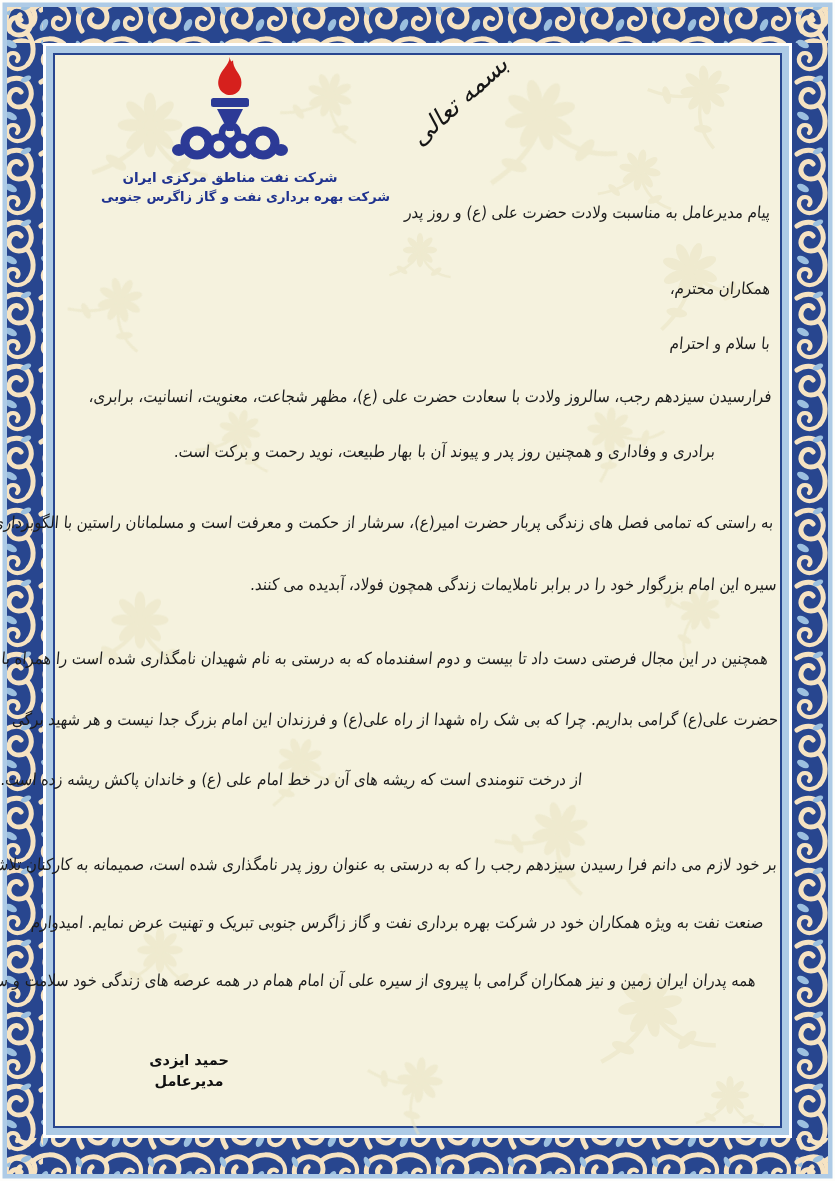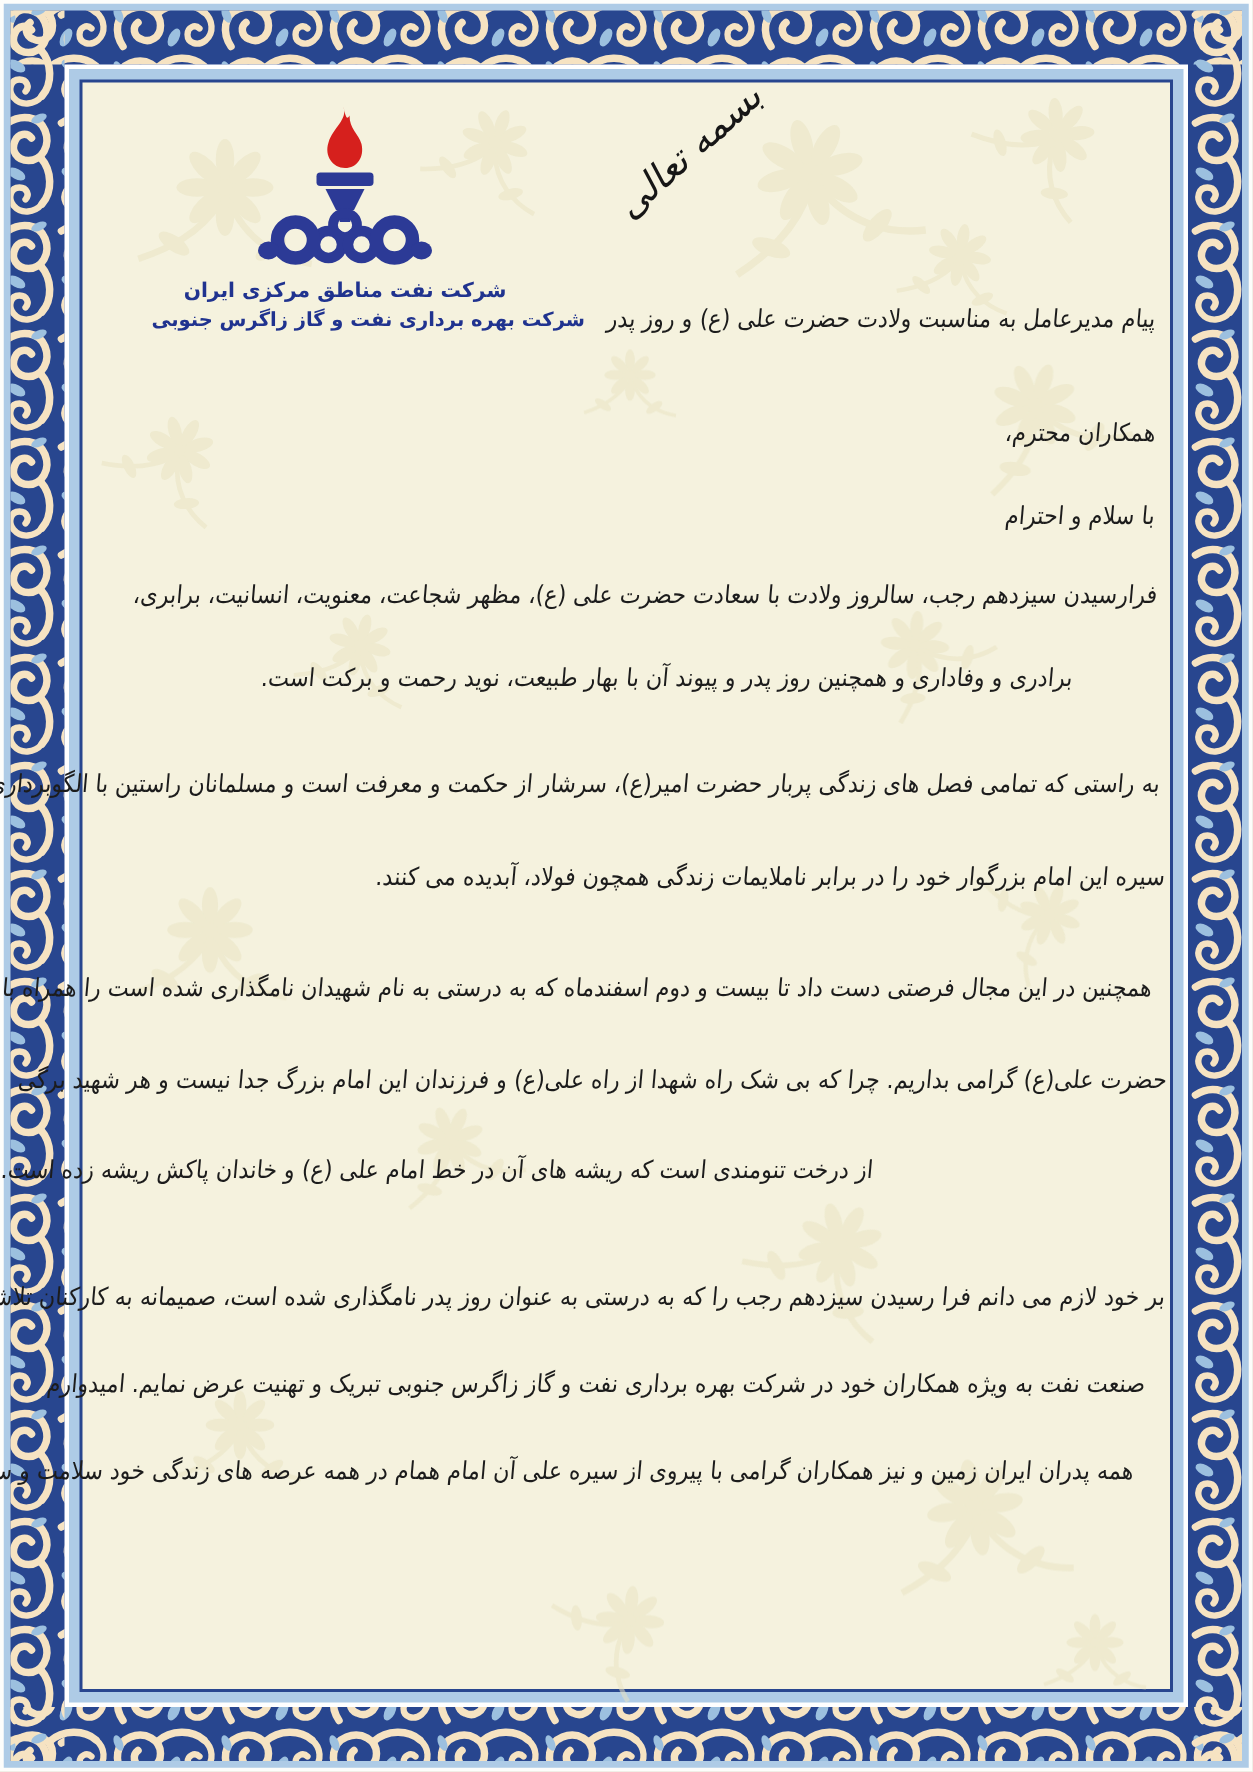--- a/index.html
+++ b/index.html
@@ -7,21 +7,21 @@
     position:relative;width:835px;height:1181px;overflow:hidden;
     font-family:"DejaVu Sans",sans-serif;background:#f5f2de;
   }
   .frame-layer{position:absolute;left:0;top:0;z-index:0;}
   .content-layer{position:absolute;inset:0;z-index:1;}
   .line{
     position:absolute;white-space:nowrap;direction:rtl;
     font-size:16.5px;color:#1c1c1c;
     transform:skewX(-5deg) scaleX(0.9);transform-origin:100% 50%;
   }
-  .header-left{position:absolute;left:70px;top:70px;width:320px;text-align:center;}
+  .header-left{position:absolute;left:70px;top:53px;width:320px;text-align:center;}
   .logo-wrap{width:124px;margin:0 auto;}
   .company{direction:rtl;font-weight:bold;color:#20338f;line-height:20px;}
   .company.l1{font-size:13.5px;}
   .company.l2{font-size:13px;text-align:right;}
   .besmele{
     position:absolute;left:399px;top:86px;font-size:25px;color:#161616;
     direction:rtl;white-space:nowrap;font-style:italic;
     transform:rotate(-42deg);transform-origin:center;
   }
   .signature{
@@ -135,15 +135,19 @@
     <div class="line" style="top:442px;right:120px;">برادری و وفاداری و همچنین روز پدر و پیوند آن با بهار طبیعت، نوید رحمت و برکت است.</div>
     <div class="line" style="top:513px;right:62px;">به راستی که تمامی فصل های زندگی پربار حضرت امیر(ع)، سرشار از حکمت و معرفت است و مسلمانان راستین با الگوبرداری از</div>
     <div class="line" style="top:575px;right:58px;">سیره این امام بزرگوار خود را در برابر ناملایمات زندگی همچون فولاد، آبدیده می کنند.</div>
     <div class="line" style="top:649px;right:67px;">همچنین در این مجال فرصتی دست داد تا بیست و دوم اسفندماه که به درستی به نام شهیدان نامگذاری شده است را همراه با میلاد</div>
     <div class="line" style="top:710px;right:57px;">حضرت علی(ع) گرامی بداریم. چرا که بی شک راه شهدا از راه علی(ع) و فرزندان این امام بزرگ جدا نیست و هر شهید برگی</div>
     <div class="line" style="top:770px;right:253px;">از درخت تنومندی است که ریشه های آن در خط امام علی (ع) و خاندان پاکش ریشه زده است.</div>
     <div class="line" style="top:855px;right:58px;">بر خود لازم می دانم فرا رسیدن سیزدهم رجب را که به درستی به عنوان روز پدر نامگذاری شده است، صمیمانه به کارکنان تلاشگر</div>
     <div class="line" style="top:913px;right:71px;">صنعت نفت به ویژه همکاران خود در شرکت بهره برداری نفت و گاز زاگرس جنوبی تبریک و تهنیت عرض نمایم. امیدوارم</div>
     <div class="line" style="top:971px;right:79px;">همه پدران ایران زمین و نیز همکاران گرامی با پیروی از سیره علی آن امام همام در همه عرصه های زندگی خود سلامت و سربلند باشند.</div>
 
+    <div class="signature">
+      <div>حمید ایزدی</div>
+      <div>مدیرعامل</div>
+    </div>
 
   </div>
 </div>
 
 </body></html>

